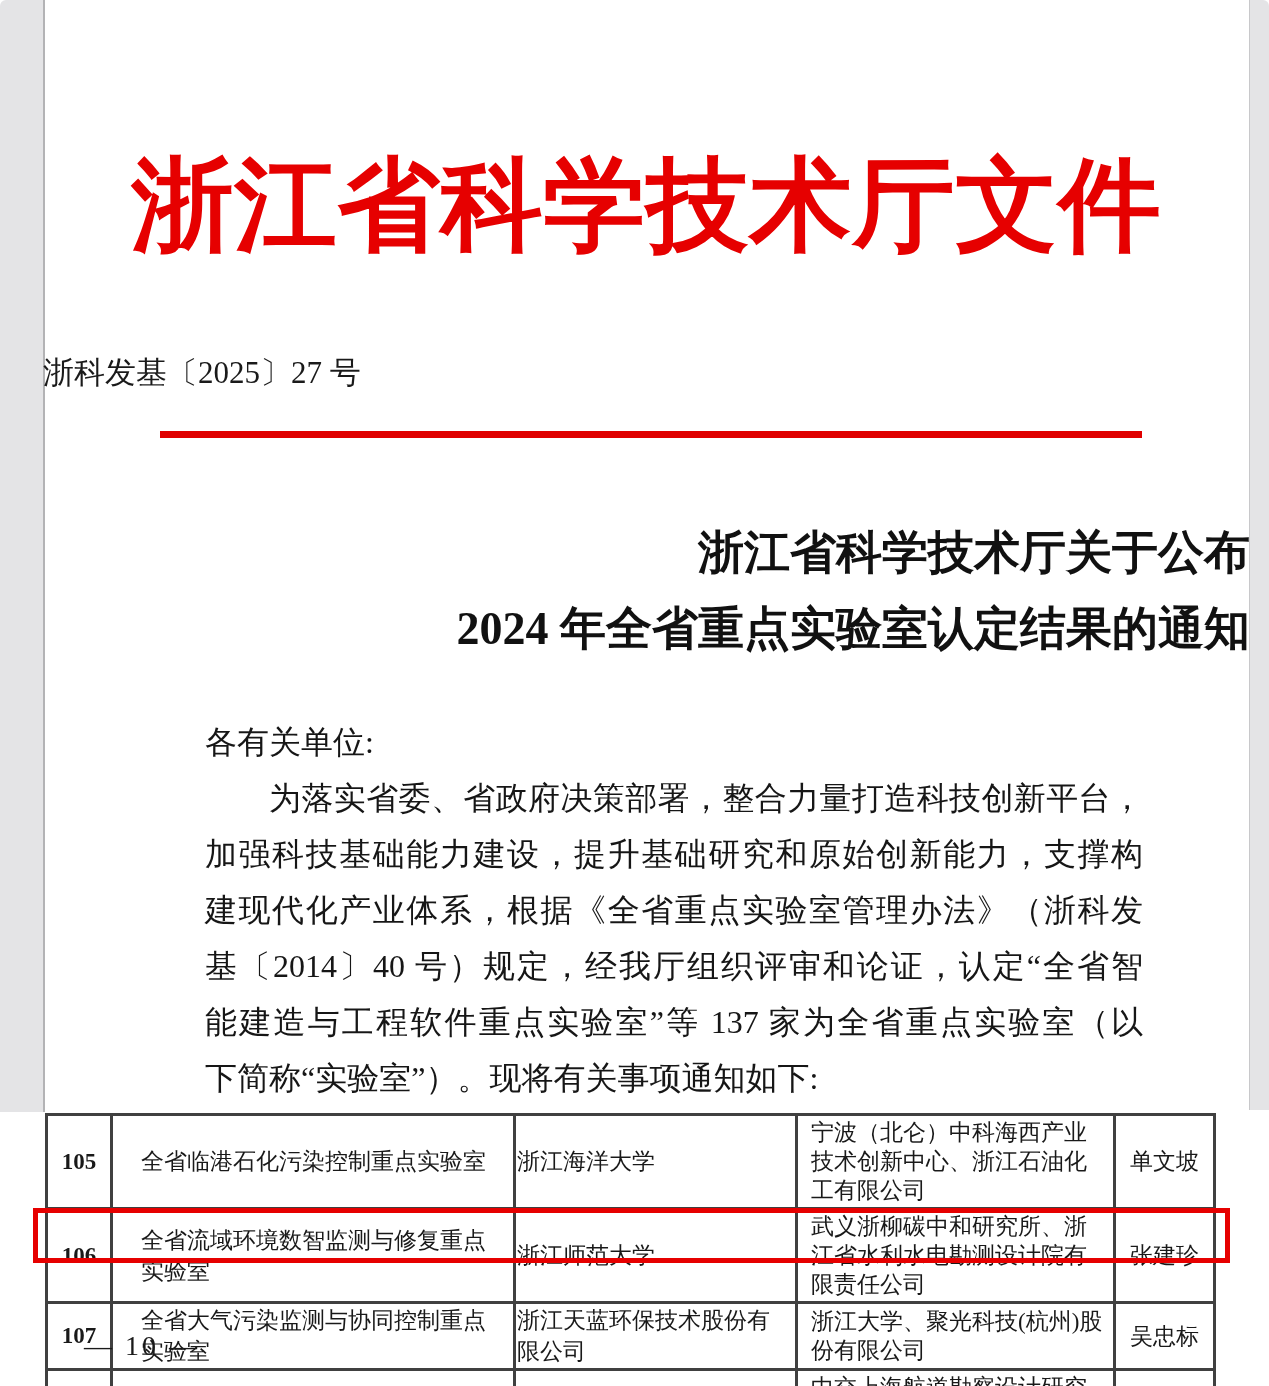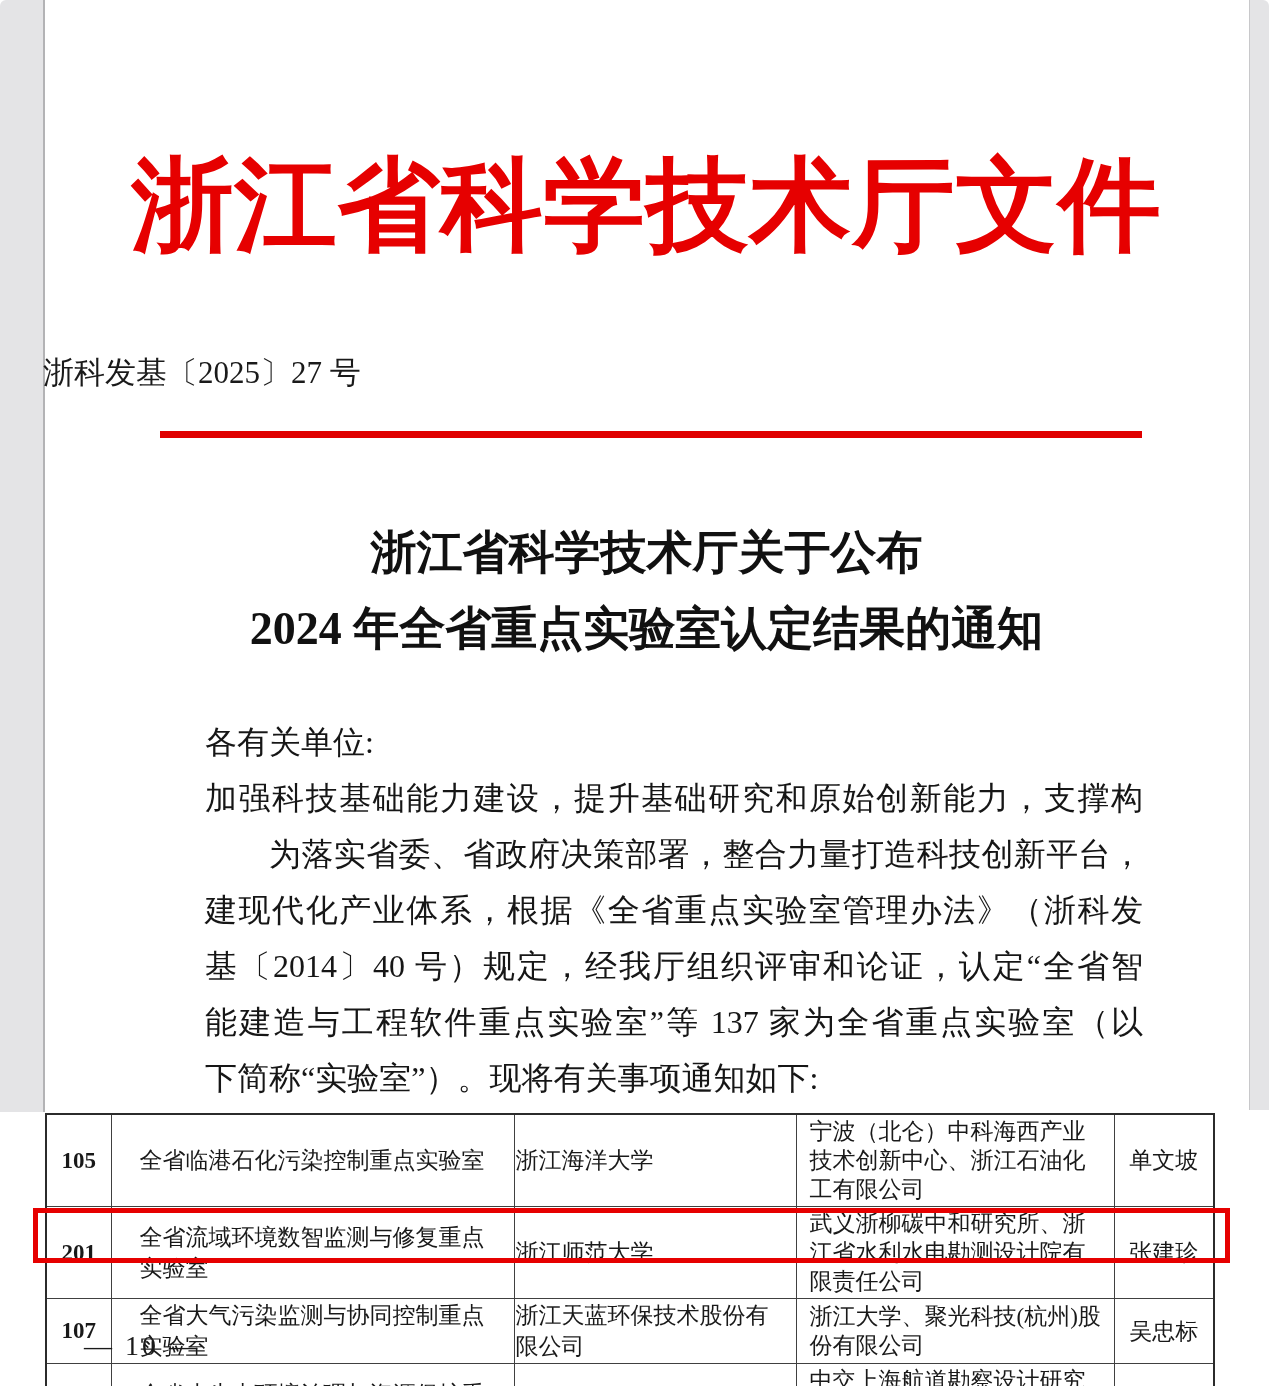--- a/index.html
+++ b/index.html
@@ -44,21 +44,21 @@
   }
   .red-rule {
     position: absolute;
     left: 160px; top: 431px;
     width: 982px; height: 7px;
     background: #e00000;
   }
   .notice-title {
     position: absolute;
     left: 43px; width: 1207px;
-    text-align: center;
+    text-align: right;
     font-size: 46px;
     font-weight: bold;
     color: #111;
     white-space: nowrap;
   }
   .notice-title-1 { top: 522px; }
   .notice-title-2 { top: 598px; }
   .body-block {
     position: absolute;
     left: 205px; top: 714px; width: 938px;
@@ -76,21 +76,21 @@
     position: absolute;
     left: 45px; top: 1113px; width: 1168px;
   }
   table.result-table {
     border-collapse: collapse;
     table-layout: fixed;
     width: 100%;
     border: 2px solid #2b2b2b;
   }
   table.result-table td {
-    border: 1px solid #404040;
+    border: 3px solid #404040;
     font-size: 23px;
     color: #191919;
     vertical-align: middle;
     overflow: hidden;
     margin-top: 36px;
   }
   table.result-table tr { height: 50px; }
   td.no-cell { text-align: center; font-size: 22px; font-weight: bold; }
   td.lab-cell { padding-left: 28px; padding-right: 8px; }
   td.inst-cell { padding-right: 6px; }
@@ -128,22 +128,22 @@
 
   <div class="doc-number">浙科发基〔2025〕27 号</div>
 
   <div class="red-rule"></div>
 
   <div class="notice-title notice-title-1">浙江省科学技术厅关于公布</div>
   <div class="notice-title notice-title-2">2024 年全省重点实验室认定结果的通知</div>
 
   <div class="body-block">
     <div class="body-line">各有关单位:</div>
+    <div class="body-line fill indent">为落实省委、省政府决策部署，整合力量打造科技创新平台，</div>
     <div class="body-line fill">加强科技基础能力建设，提升基础研究和原始创新能力，支撑构</div>
-    <div class="body-line fill indent">为落实省委、省政府决策部署，整合力量打造科技创新平台，</div>
     <div class="body-line fill">建现代化产业体系，根据《全省重点实验室管理办法》（浙科发</div>
     <div class="body-line fill">基〔2014〕40 号）规定，经我厅组织评审和论证，认定“全省智</div>
     <div class="body-line fill">能建造与工程软件重点实验室”等 137 家为全省重点实验室（以</div>
     <div class="body-line">下简称“实验室”）。现将有关事项通知如下:</div>
   </div>
 
   <div class="table-wrap">
     <table class="result-table">
       <colgroup>
         <col style="width:65px">
@@ -154,21 +154,21 @@
       </colgroup>
       <tbody>
         <tr>
           <td class="no-cell">105</td>
           <td class="lab-cell">全省临港石化污染控制重点实验室</td>
           <td class="inst-cell">浙江海洋大学</td>
           <td class="partner-cell">宁波（北仑）中科海西产业技术创新中心、浙江石油化工有限公司</td>
           <td class="dir-cell">单文坡</td>
         </tr>
         <tr>
-          <td class="no-cell">201</td>
+          <td class="no-cell">106</td>
           <td class="lab-cell">全省流域环境数智监测与修复重点实验室</td>
           <td class="inst-cell">浙江师范大学</td>
           <td class="partner-cell">武义浙柳碳中和研究所、浙江省水利水电勘测设计院有限责任公司</td>
           <td class="dir-cell">张建珍</td>
         </tr>
         <tr>
           <td class="no-cell">107</td>
           <td class="lab-cell">全省大气污染监测与协同控制重点实验室</td>
           <td class="inst-cell">浙江天蓝环保技术股份有限公司</td>
           <td class="partner-cell">浙江大学、聚光科技(杭州)股份有限公司</td>

